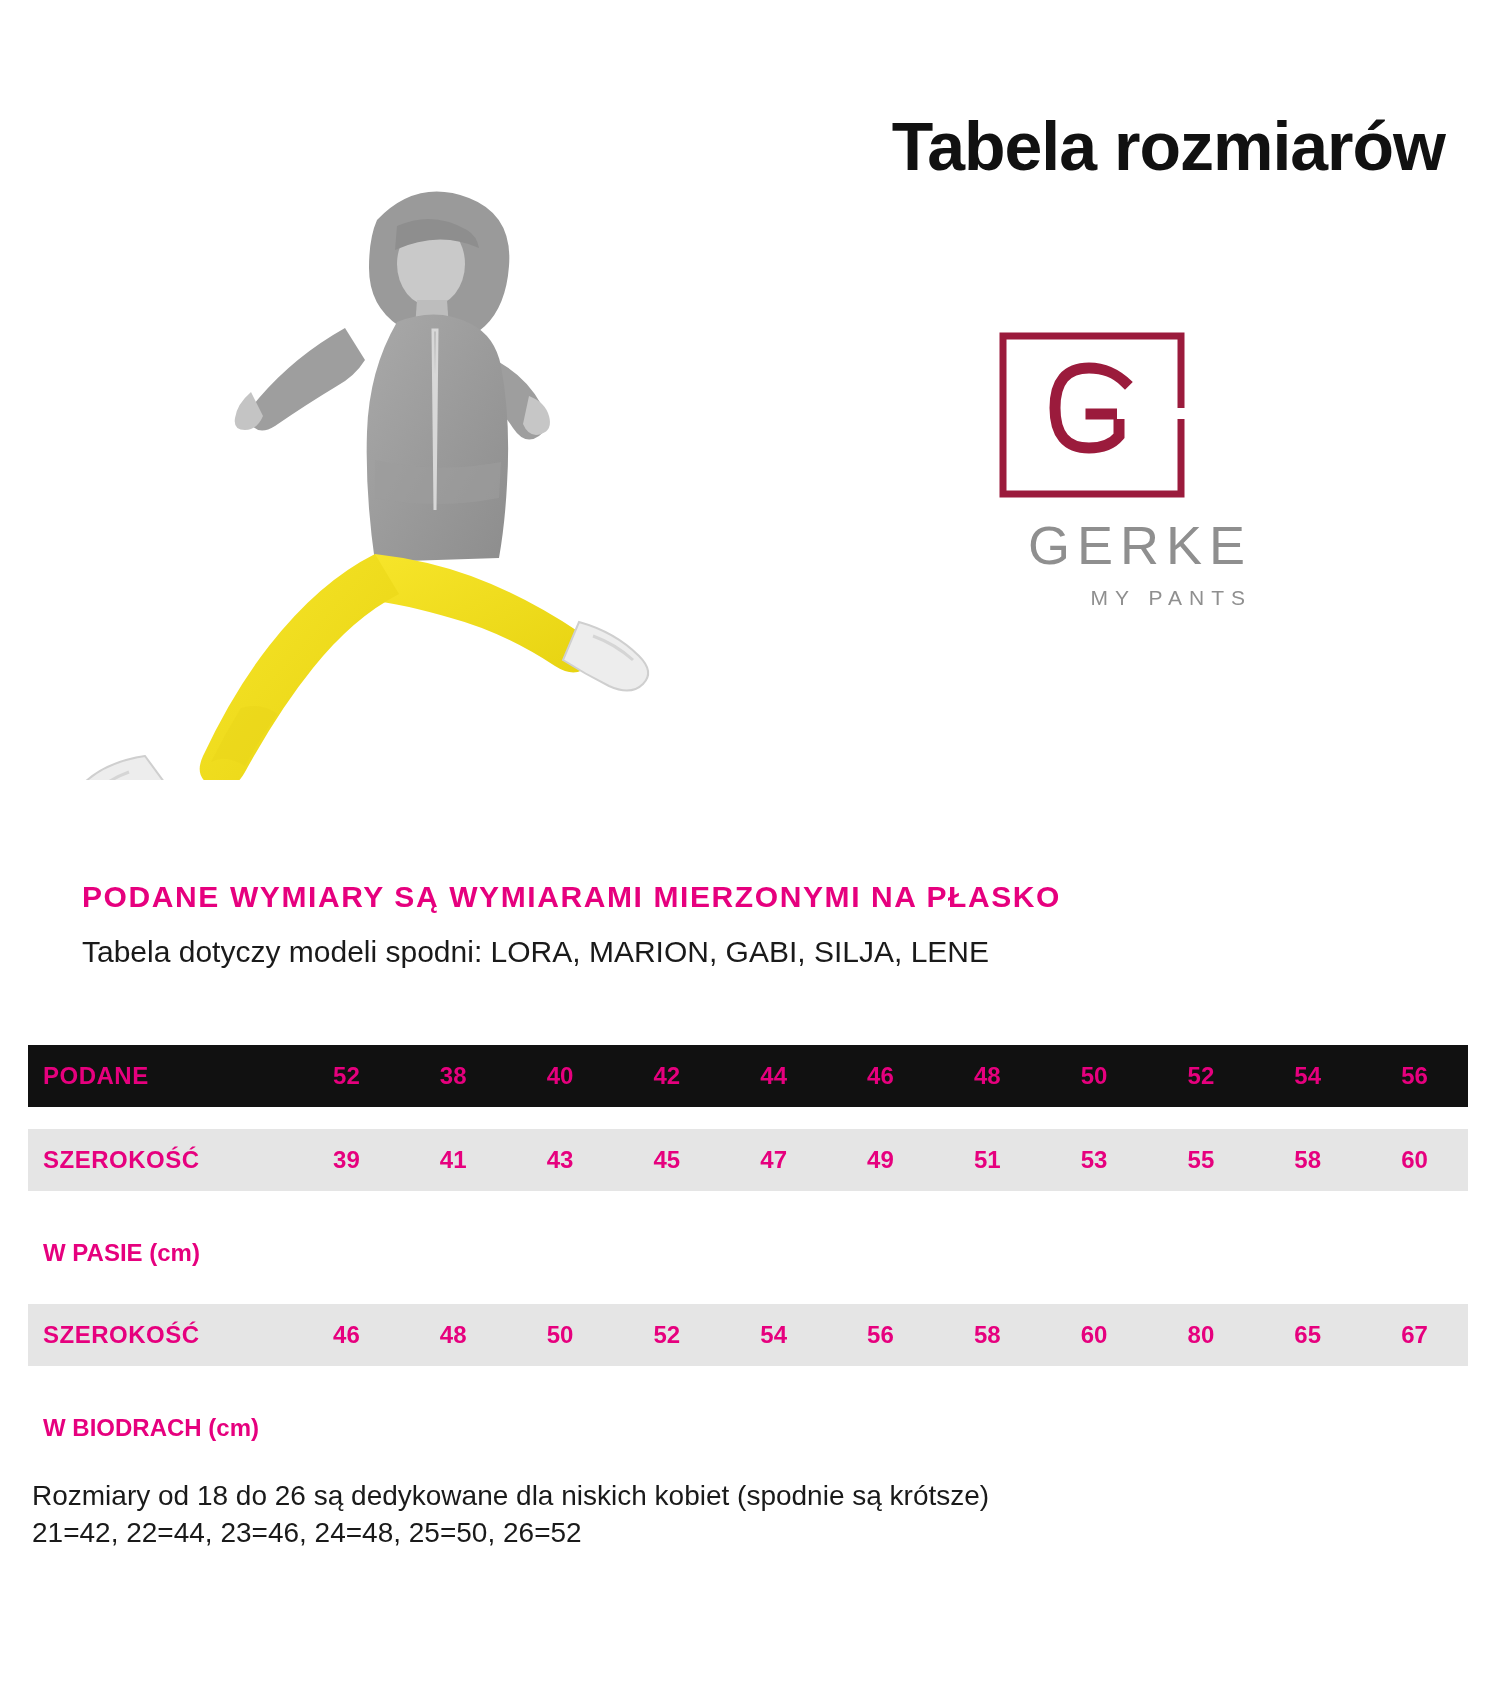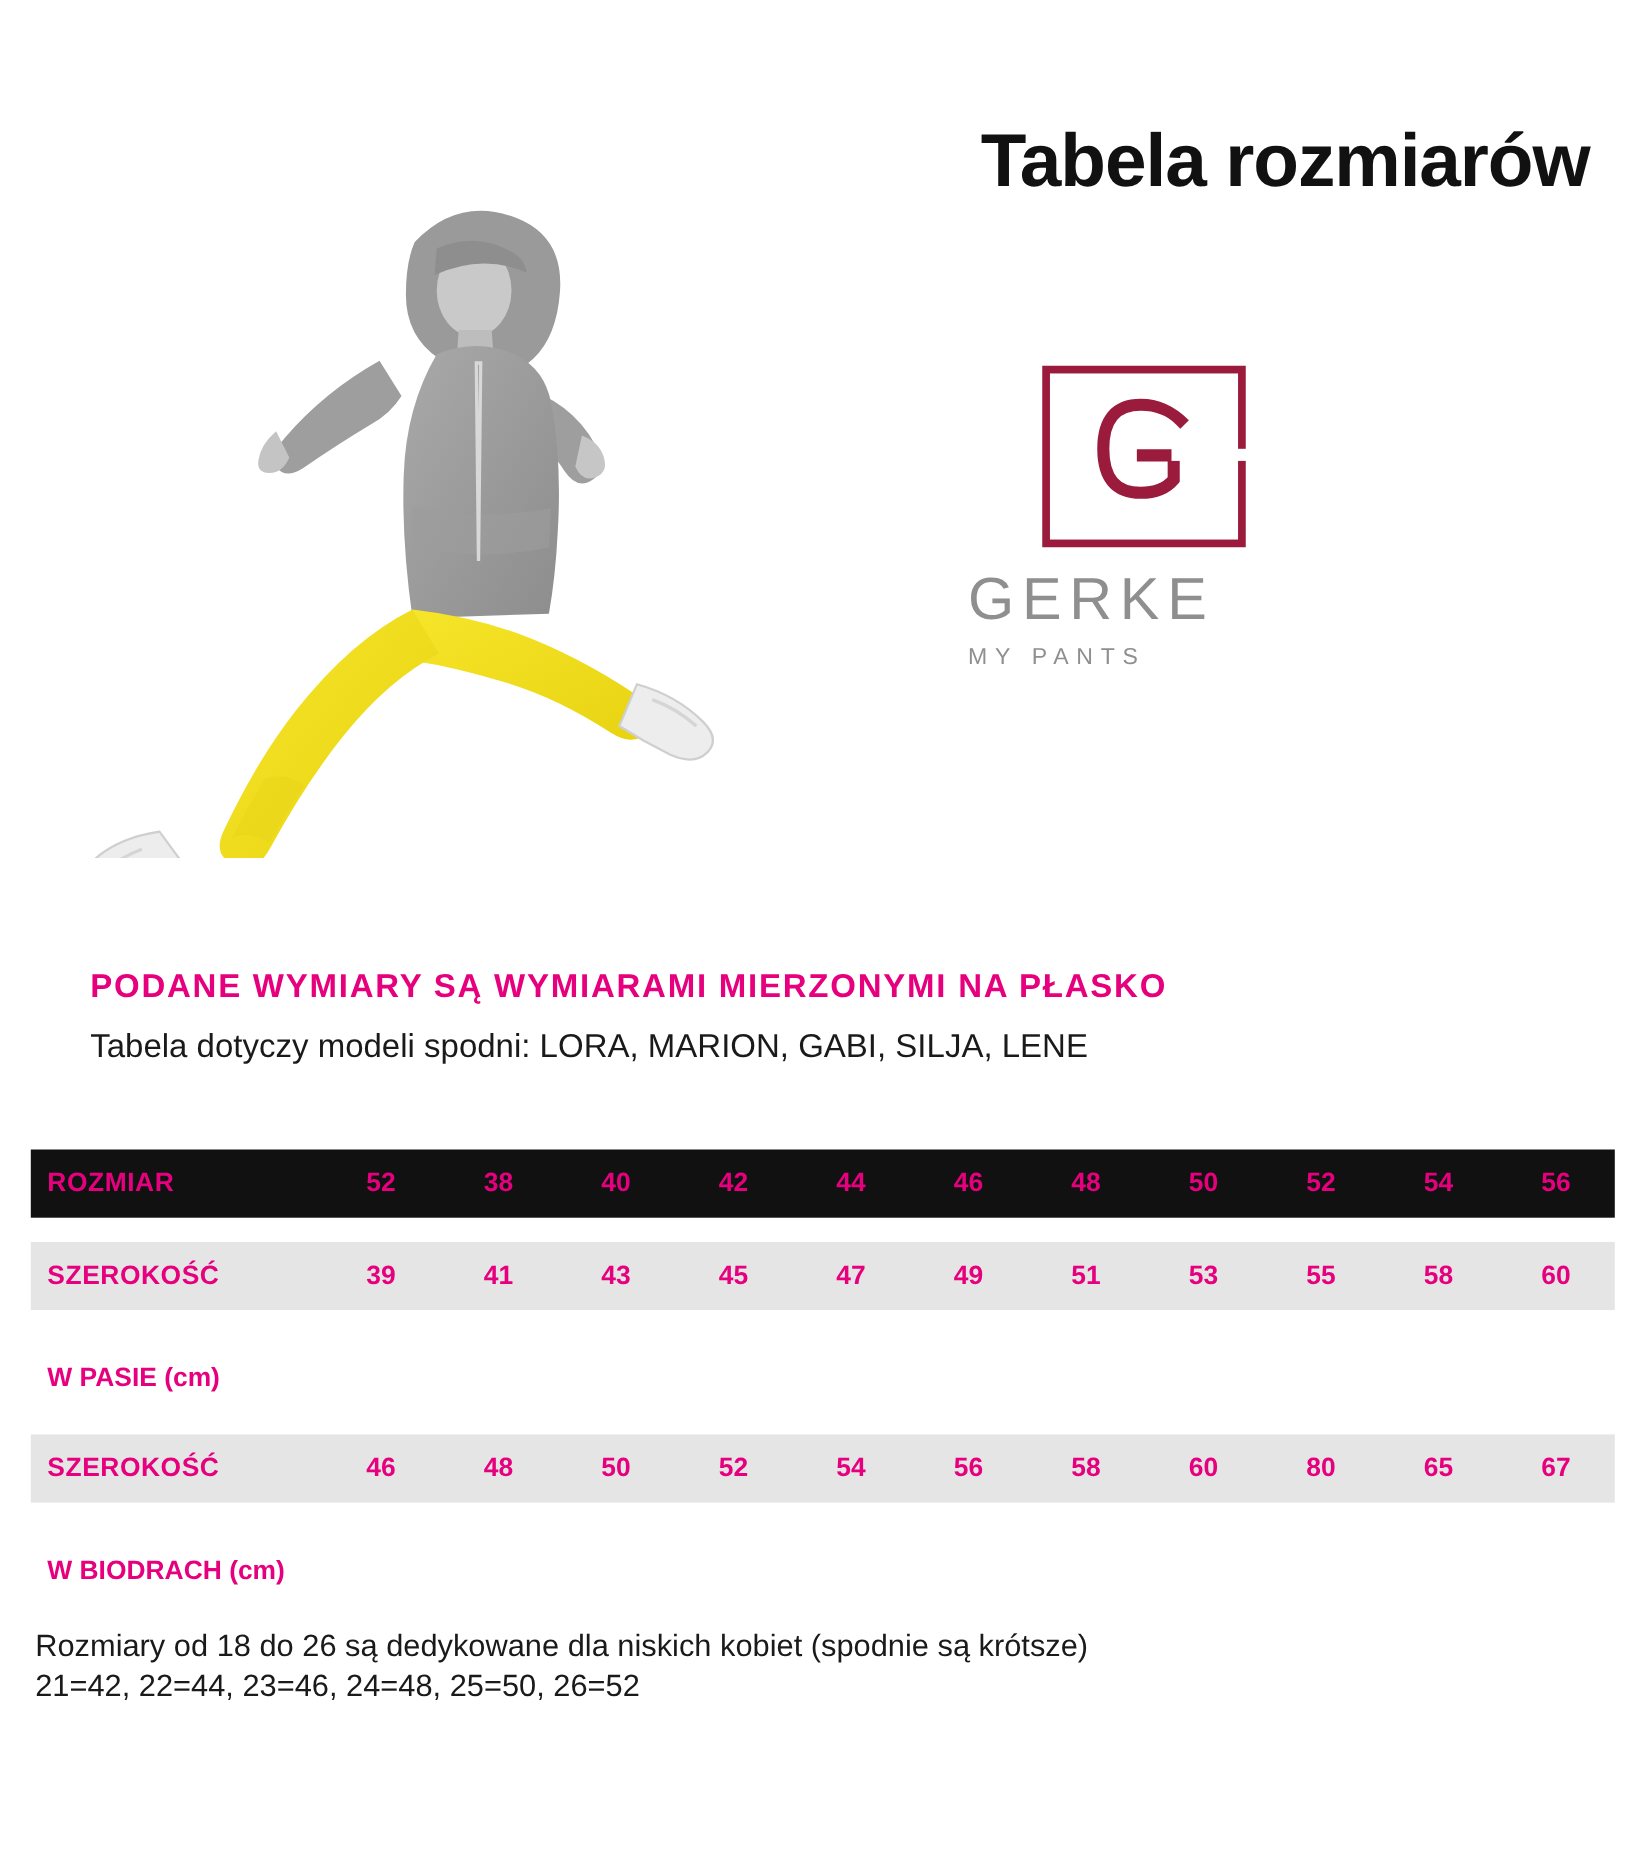--- a/index.html
+++ b/index.html
@@ -34,24 +34,24 @@
     left: 45px;
     top: 160px;
     width: 700px;
     height: 620px;
   }
   .model-figure svg { display: block; }
 
   
   .logo-block {
     position: absolute;
-    left: 880px;
+    left: 932px;
     top: 330px;
     width: 320px;
-    text-align: left;
+    text-align: right;
   }
   .logo-mark {
     width: 190px;
     height: 170px;
     margin: 0 auto 18px auto;
     position: relative;
   }
   .logo-mark svg { display: block; }
   .logo-word {
     font-size: 54px;
@@ -210,21 +210,21 @@
   <div class="logo-word">GERKE</div>
   <div class="logo-sub">MY PANTS</div>
 </div>
 
 <div class="intro-pink">PODANE  WYMIARY  SĄ WYMIARAMI  MIERZONYMI  NA  PŁASKO</div>
 <div class="intro-black">Tabela dotyczy modeli spodni: LORA, MARION, GABI, SILJA, LENE</div>
 
 <div class="size-table">
 
   <div class="trow header-row">
-    <div class="label">ROZMIAR</div>
+    <div class="label">PODANE</div>
     <div class="cells">
       <div class="cell">52</div>
       <div class="cell">38</div>
       <div class="cell">40</div>
       <div class="cell">42</div>
       <div class="cell">44</div>
       <div class="cell">46</div>
       <div class="cell">48</div>
       <div class="cell">50</div>
       <div class="cell">52</div>

